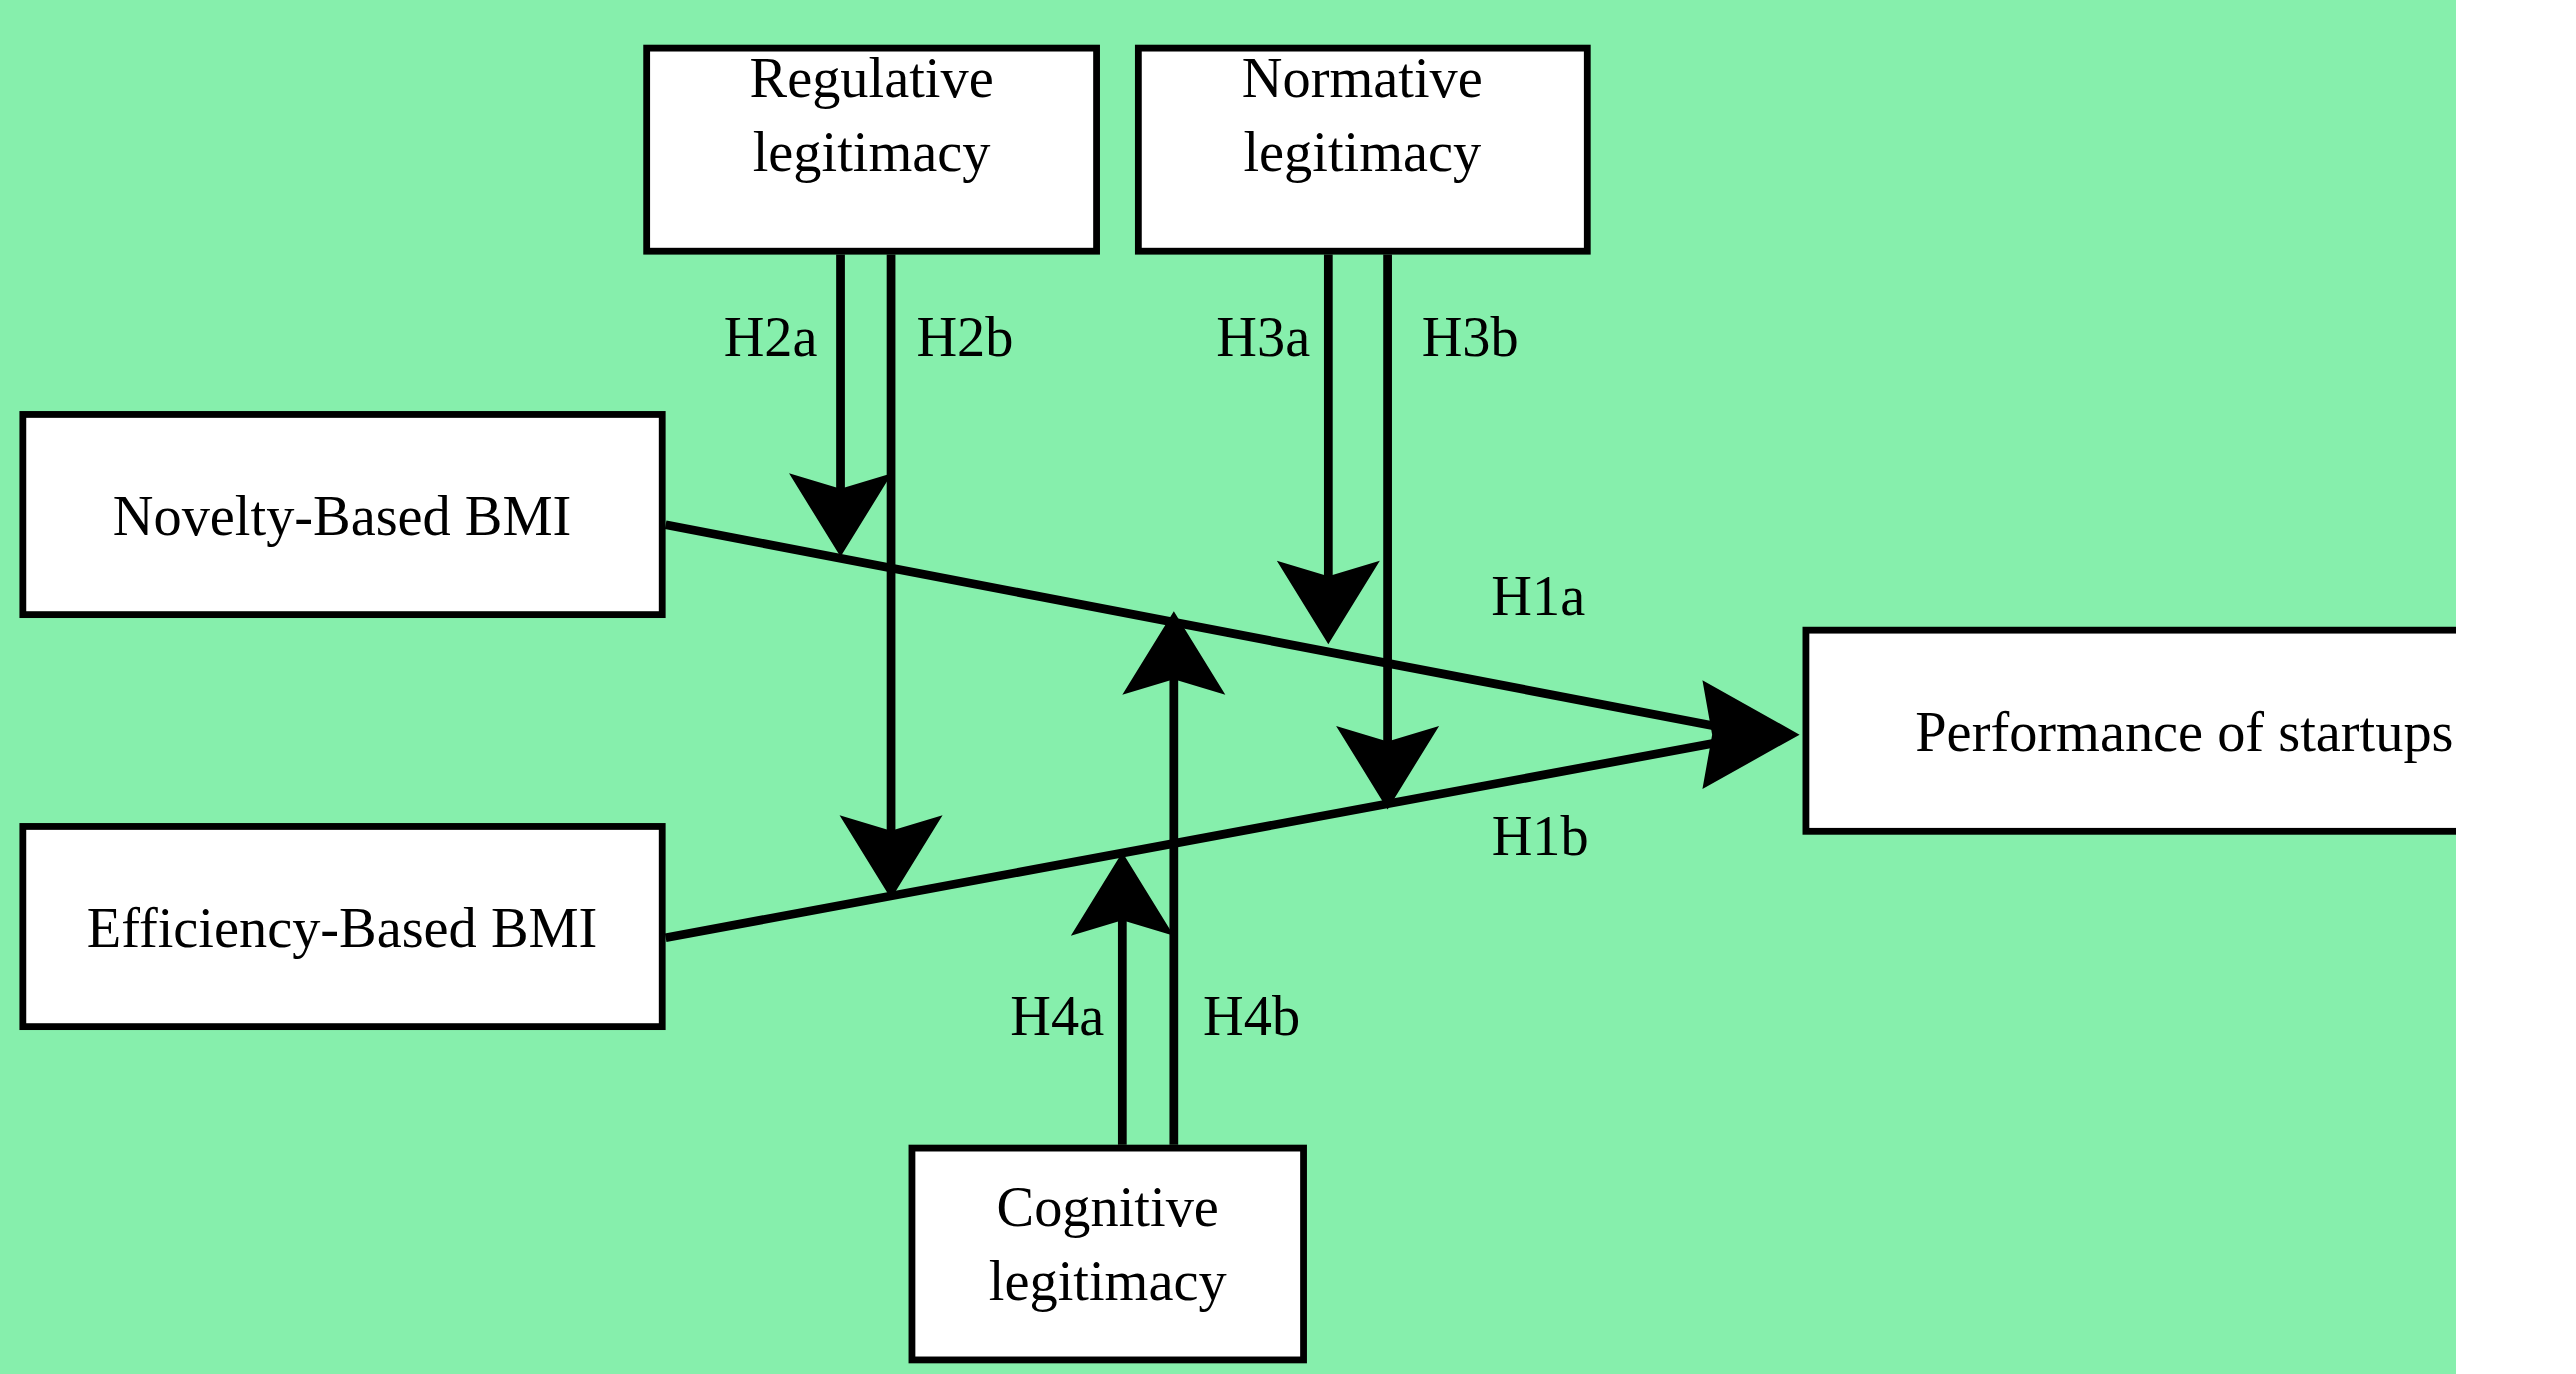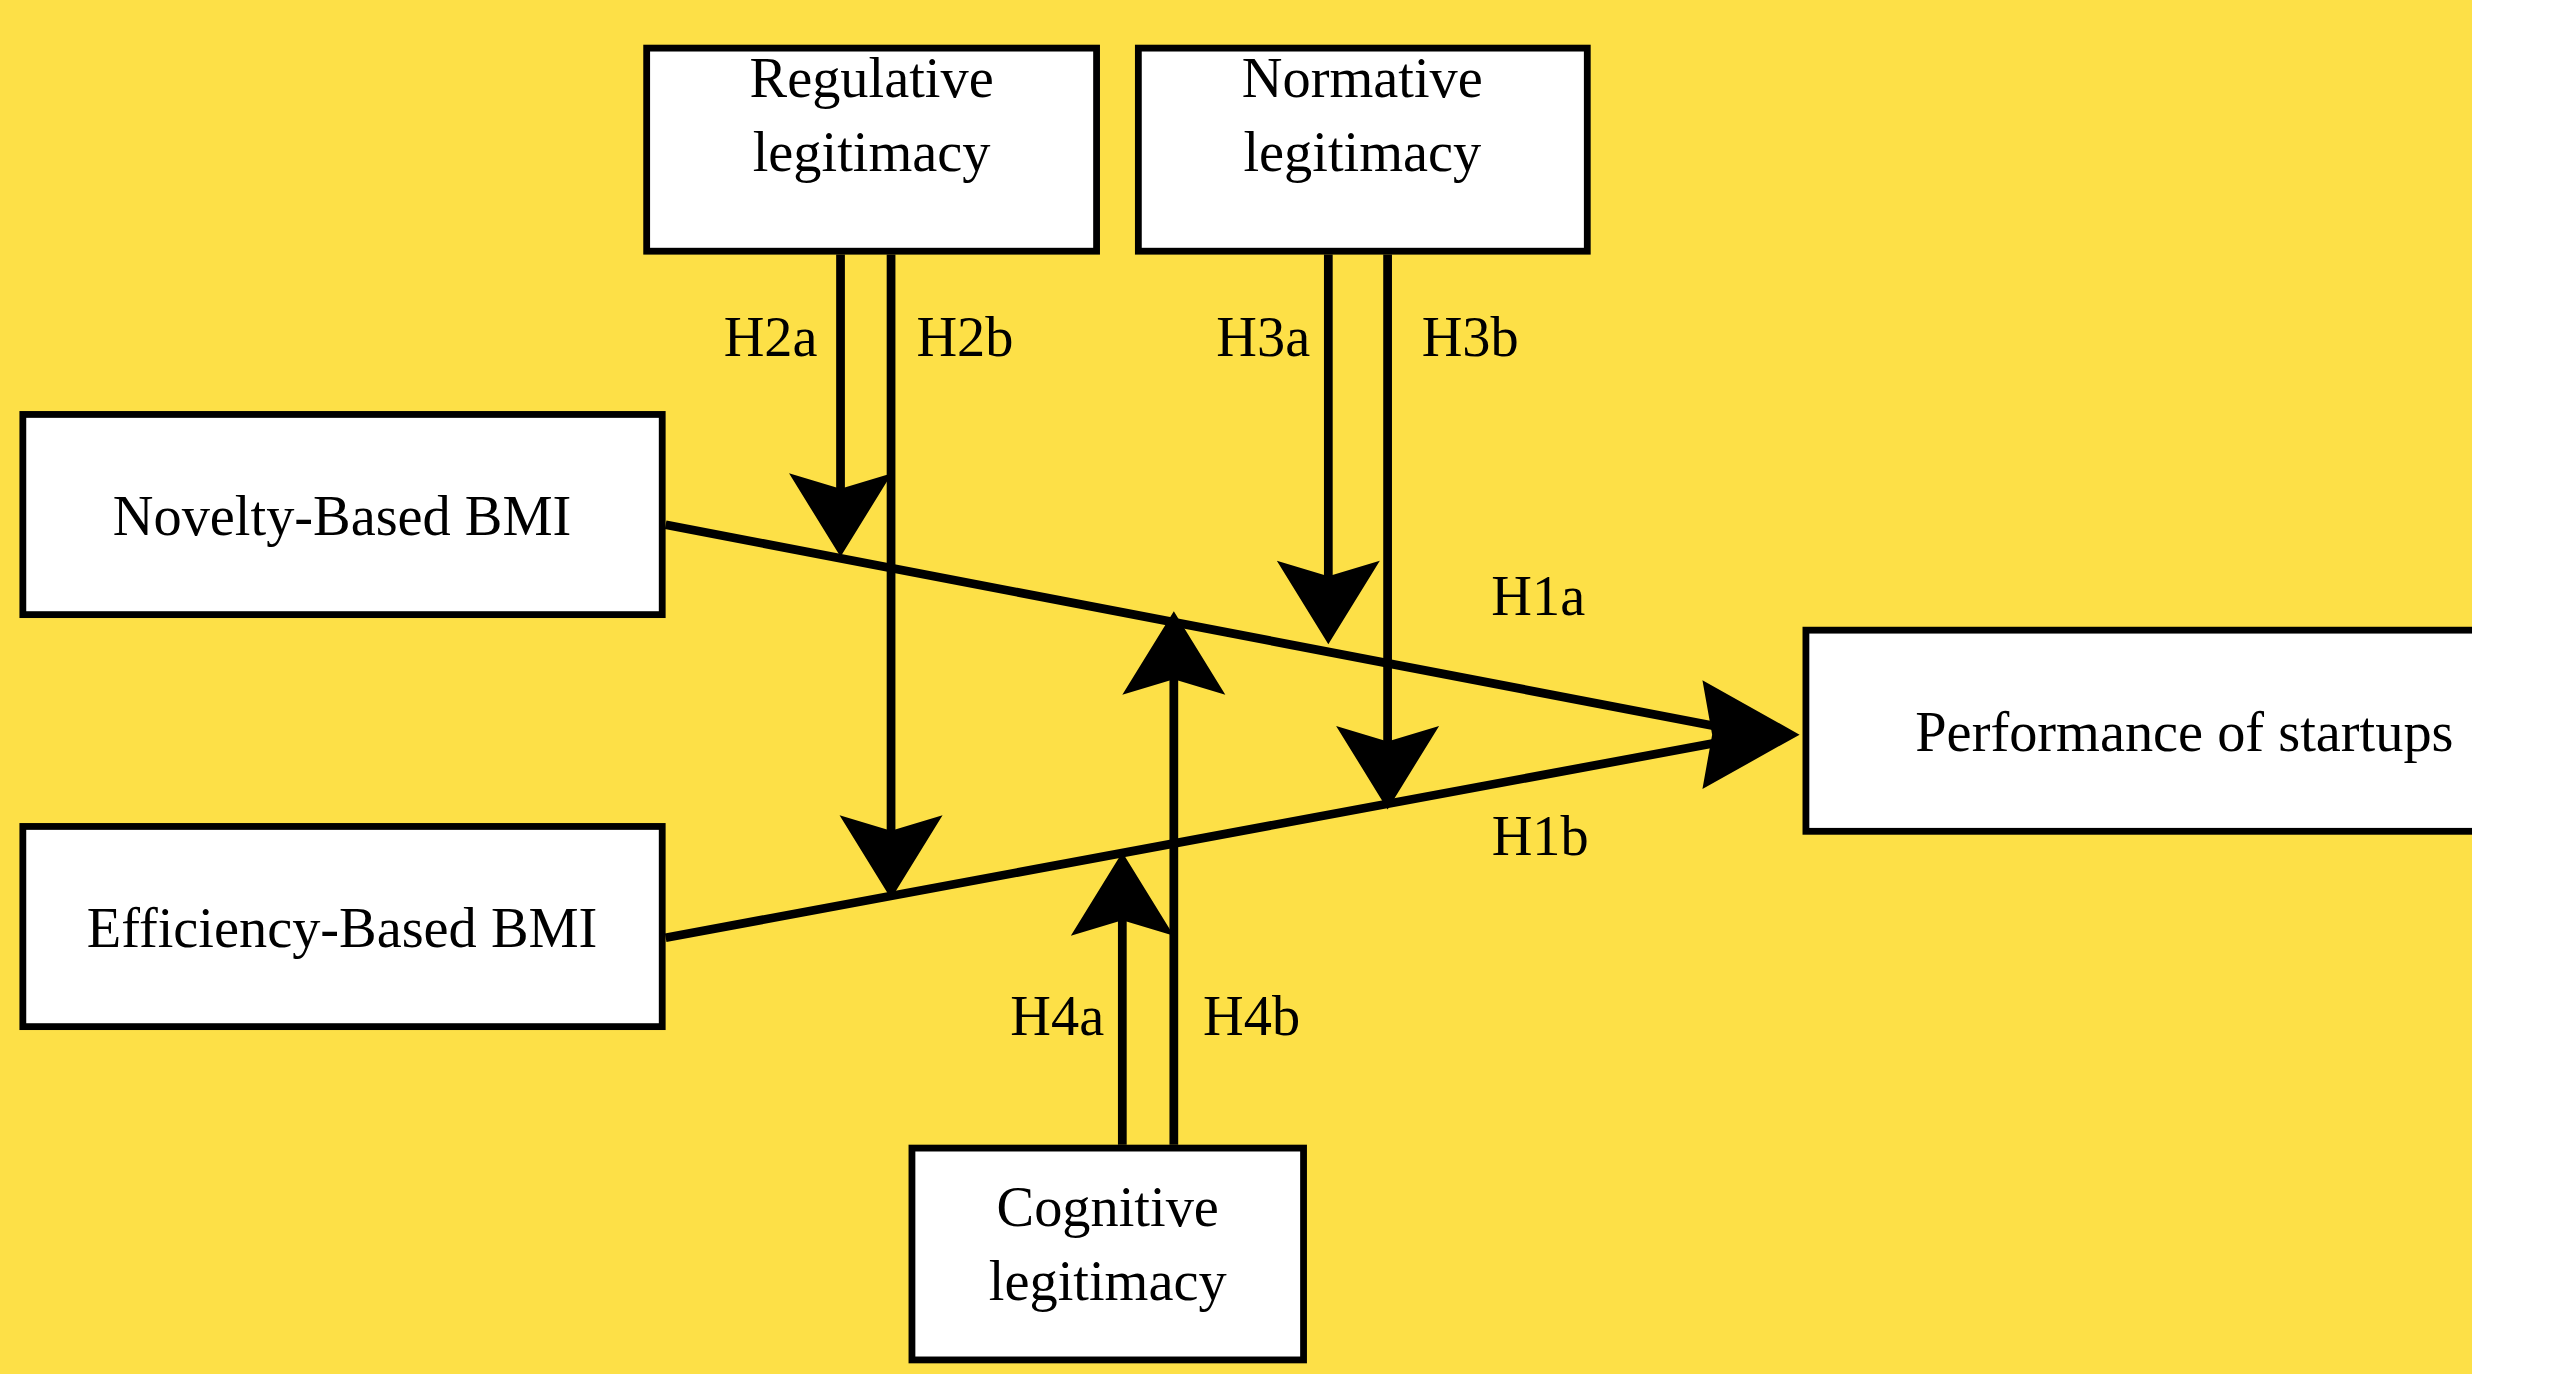--- a/index.html
+++ b/index.html
@@ -7,23 +7,22 @@
     padding: 0;
     background: #ffffff;
   }
   body {
     font-family: "Liberation Serif", "DejaVu Serif", serif;
   }
   #diagram-root {
     position: relative;
     width: 2456px;
     height: 1375px;
-    background: #fde047;
+    background: #86efac;
     overflow: hidden;
-    padding-left: 16px;
   }
   svg.canvas {
     position: absolute;
     top: 0;
     left: 0;
     width: 2576px;
     height: 1375px;
     display: block;
   }
   .node-rect {

